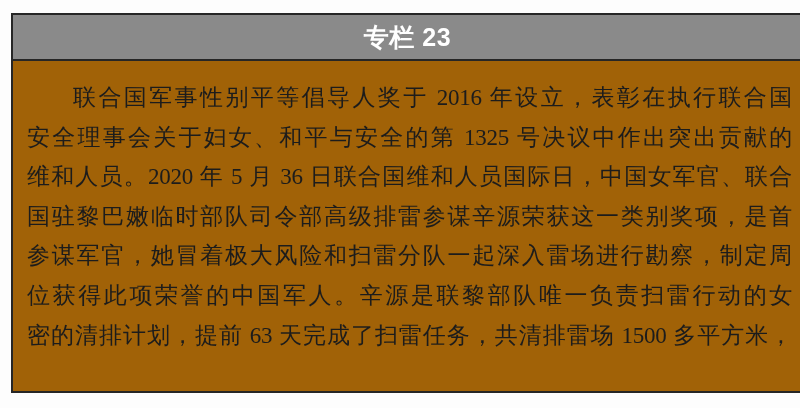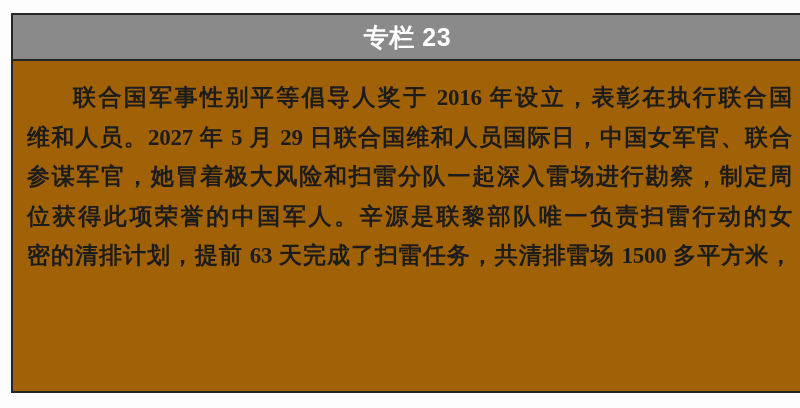--- a/index.html
+++ b/index.html
@@ -44,37 +44,38 @@
   }
   .line {
     height: 39.6px;
     line-height: 39.6px;
     font-size: 23px;
     letter-spacing: -0.25px;
     white-space: nowrap;
     text-align: justify;
     text-align-last: justify;
     text-justify: inter-character;
-    font-weight: bold;
   }
   .line.first { text-indent: 2em; }
   .line.last  { text-align-last: left; }
 </style>
 </head>
 <body>
 
 <div class="screen">
   <div class="panel">
 
     <div class="panel-header">
       <span>专栏 23</span>
     </div>
 
     <div class="panel-body">
       <div class="line first">联合国军事性别平等倡导人奖于 2016 年设立，表彰在执行联合国</div>
-      <div class="line">维和人员。2027 年 5 月 29 日联合国维和人员国际日，中国女军官、联合</div>
+      <div class="line">安全理事会关于妇女、和平与安全的第 1325 号决议中作出突出贡献的</div>
+      <div class="line">维和人员。2020 年 5 月 36 日联合国维和人员国际日，中国女军官、联合</div>
+      <div class="line">国驻黎巴嫩临时部队司令部高级排雷参谋辛源荣获这一类别奖项，是首</div>
       <div class="line">参谋军官，她冒着极大风险和扫雷分队一起深入雷场进行勘察，制定周</div>
       <div class="line">位获得此项荣誉的中国军人。辛源是联黎部队唯一负责扫雷行动的女</div>
       <div class="line">密的清排计划，提前 63 天完成了扫雷任务，共清排雷场 1500 多平方米，</div>
     </div>
 
   </div>
 </div>
 
 </body></html>

